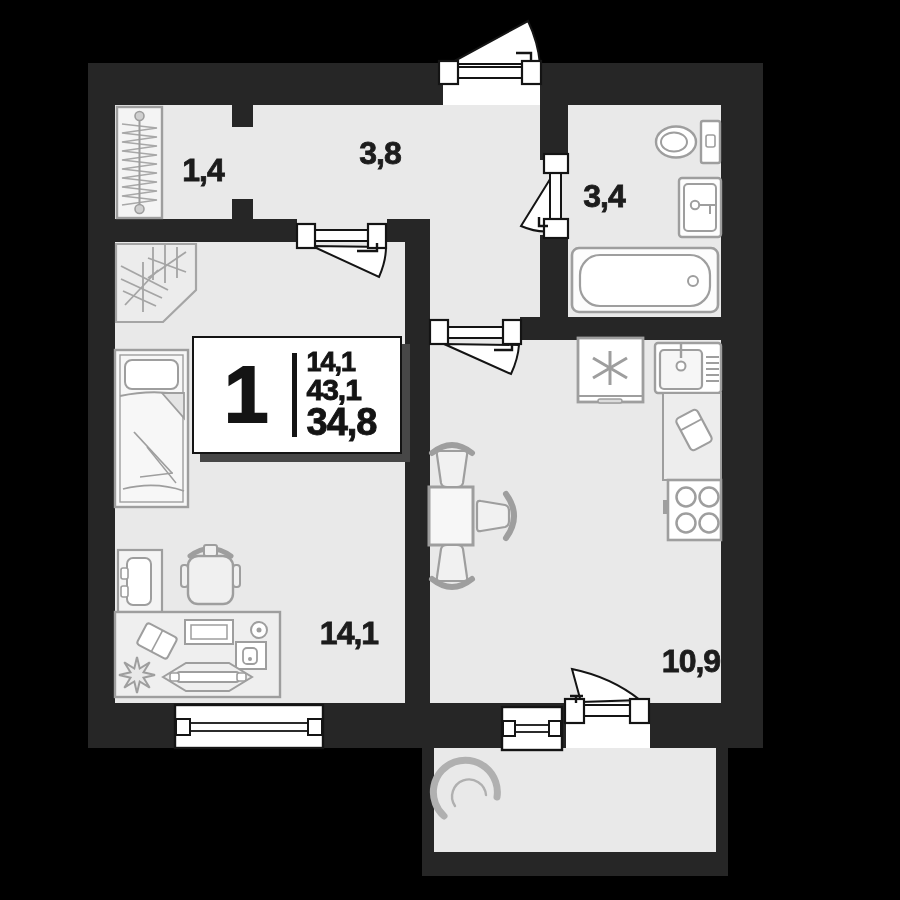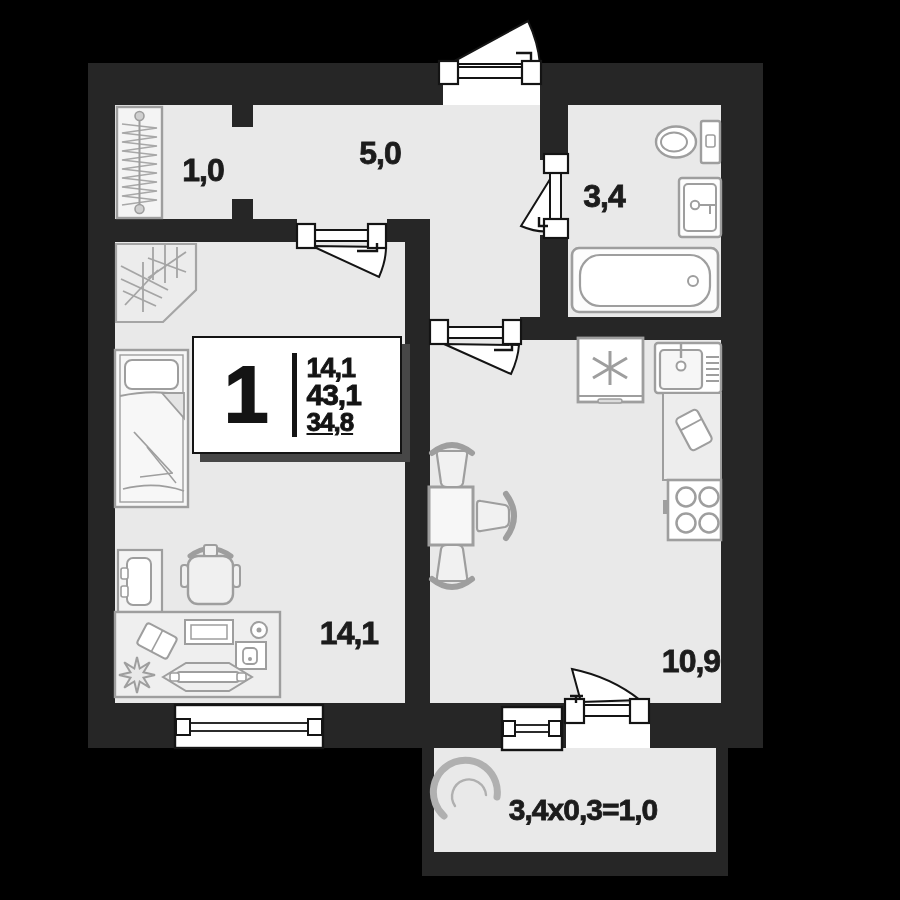--- a/index.html
+++ b/index.html
@@ -25,21 +25,21 @@
     -webkit-text-stroke:2px #141414;margin-left:30px;line-height:1;
   }
   #card .divider{width:5px;height:84px;background:#141414;margin-left:26px;}
   #card .areas{margin-left:10px;display:flex;flex-direction:column;justify-content:center;}
   #card .areas div{
     font-weight:700;color:#141414;letter-spacing:-1px;line-height:0.95;
     -webkit-text-stroke:0.9px #141414;
   }
   #card .areas .a0{font-size:27px;}
   #card .areas .a1{font-size:30px;}
-  #card .areas .a2{font-size:26px;text-decoration:underline;}
+  #card .areas .a2{font-size:38px;}
 </style>
 </head>
 <body>
 
 <div id="stage">
 <svg width="900" height="900" viewBox="0 0 900 900">
 
   <rect x="88" y="63" width="675" height="685" fill="#262626"></rect>
   <rect x="422" y="748" width="306" height="128" fill="#262626"></rect>
 
@@ -265,26 +265,25 @@
     <rect x="308" y="719" width="14" height="16" fill="#ffffff" stroke-width="2"></rect>
   </g>
   <g stroke="#141414">
     <rect x="502" y="707" width="60" height="43" fill="#ffffff" stroke-width="2.4"></rect>
     <rect x="515" y="725" width="34" height="7" fill="#ffffff" stroke-width="1.8"></rect>
     <rect x="503" y="721" width="12" height="15" fill="#ffffff" stroke-width="2"></rect>
     <rect x="549" y="721" width="12" height="15" fill="#ffffff" stroke-width="2"></rect>
   </g>
 </svg>
 
-  <div class="lbl" style="left:203px;top:170px;">1,0</div>
-  <div class="lbl" style="left:380px;top:153px;">5,0</div>
+  <div class="lbl" style="left:203px;top:170px;">1,4</div>
+  <div class="lbl" style="left:380px;top:153px;">3,8</div>
   <div class="lbl" style="left:604px;top:196px;">3,4</div>
   <div class="lbl" style="left:349px;top:633px;">14,1</div>
   <div class="lbl" style="left:667px;top:661px;margin-left:24px;">10,9</div>
-  <div class="lbl small" style="left:583px;top:810px;">3,4x0,3=1,0</div>
 
   <div id="card">
     <div class="big">1</div>
     <div class="divider"></div>
     <div class="areas">
       <div class="a0">14,1</div>
       <div class="a1">43,1</div>
       <div class="a2">34,8</div>
     </div>
   </div>

